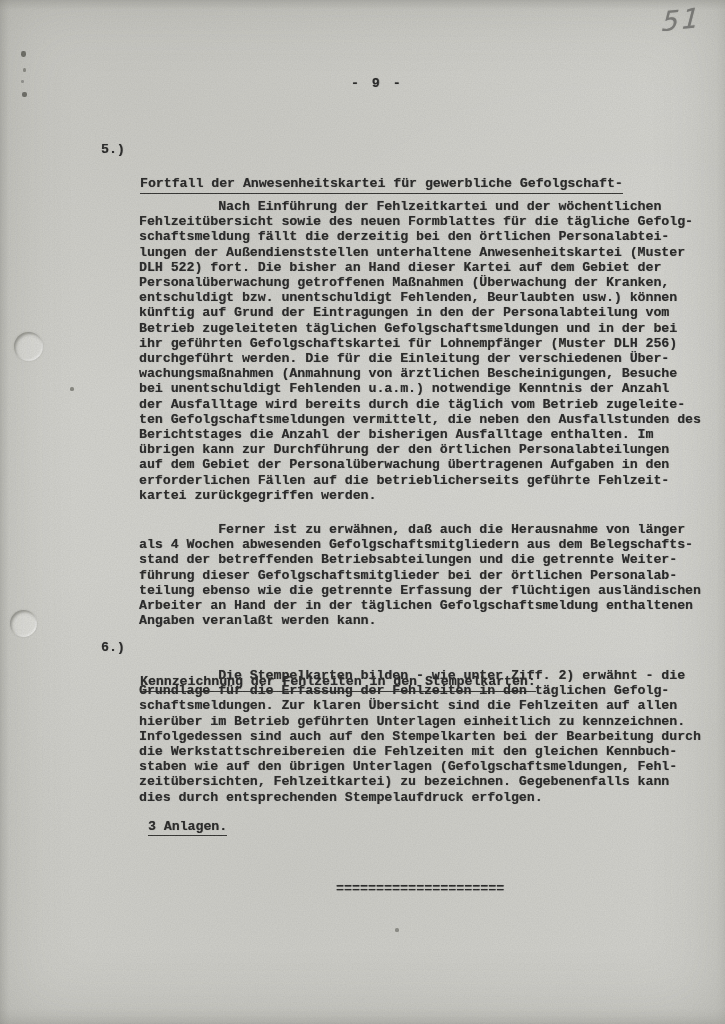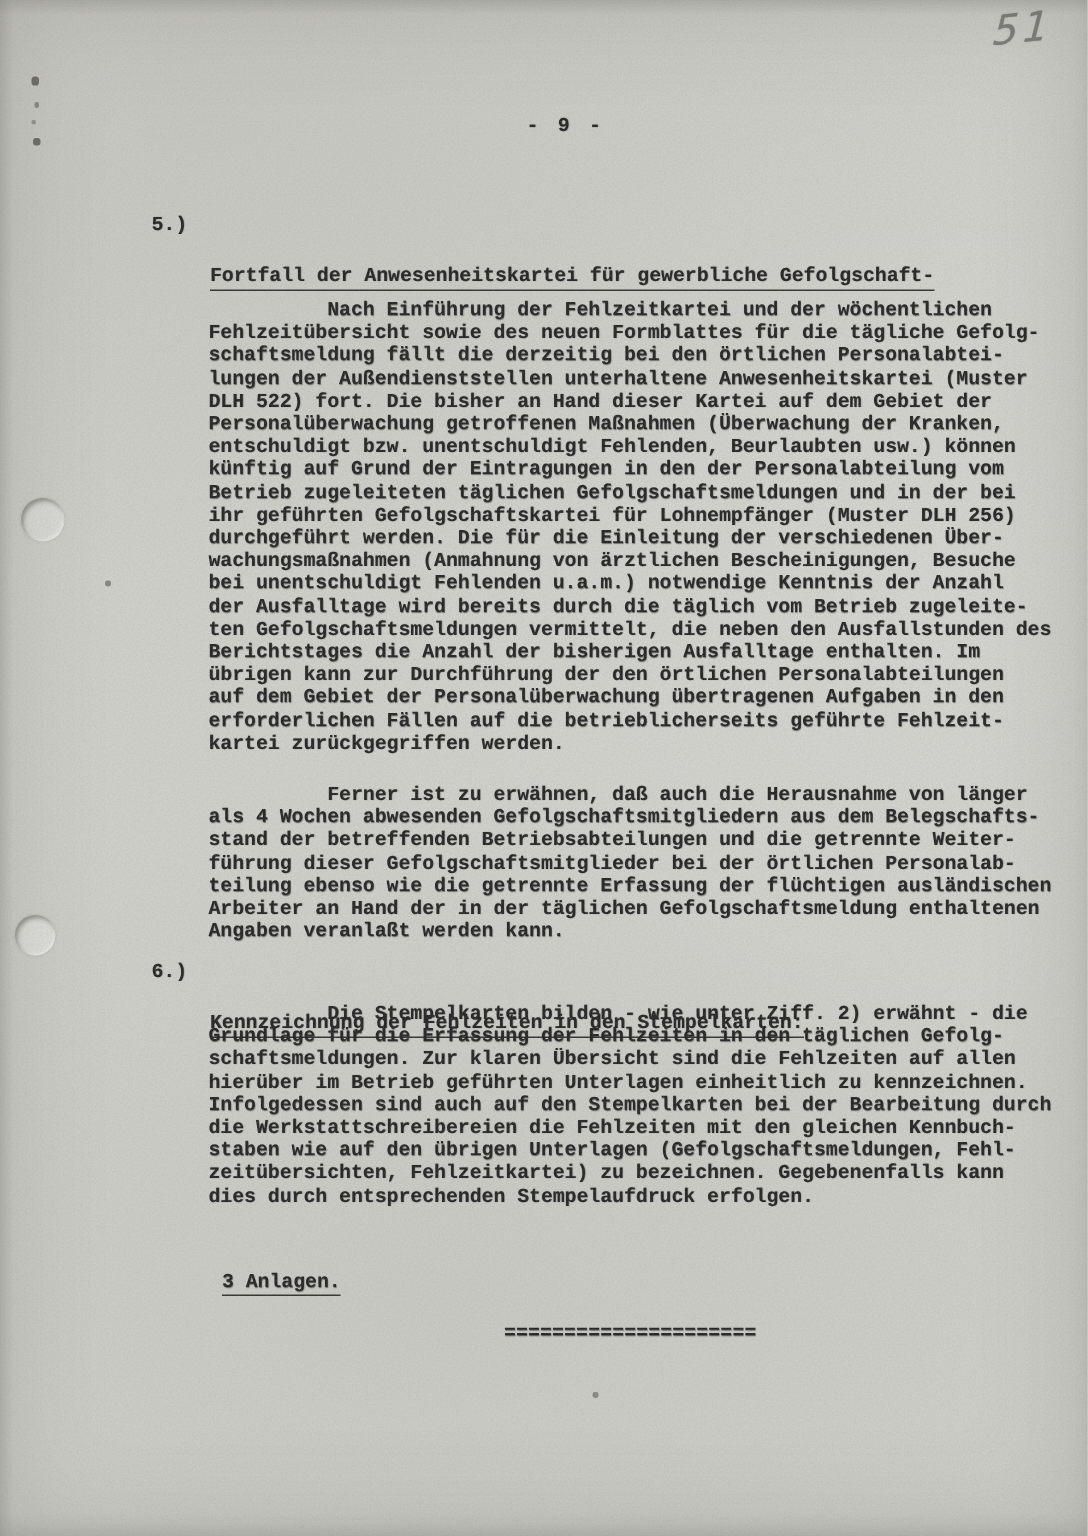--- a/index.html
+++ b/index.html
@@ -54,21 +54,21 @@
   .sec-num { left: 101px; }
   .heading { left: 140px; line-height: 17px; }
   .heading .line { height: 17px; }
   .ul {
     display: inline-block;
     border-bottom: 1.7px solid rgba(38,38,36,0.92);
     padding-bottom: 0.5px;
     text-align: center;
   }
   .para { left: 139px; }
-  .anlagen { left: 148px; top: 847px; }
+  .anlagen { left: 148px; top: 819px; }
   .separator { left: 336px; top: 881px; letter-spacing: 0.1px; }
 
   .hole {
     position: absolute; border-radius: 50%;
     background: #dbdbd7;
     box-shadow: inset 1.5px 2px 3px rgba(88,88,80,0.55),
                 inset -1px -1.5px 2px rgba(255,255,255,0.5),
                 0 0 2px rgba(120,120,112,0.3);
   }
   .hole-top { left: 14px; top: 332px; width: 29px; height: 29px; }

